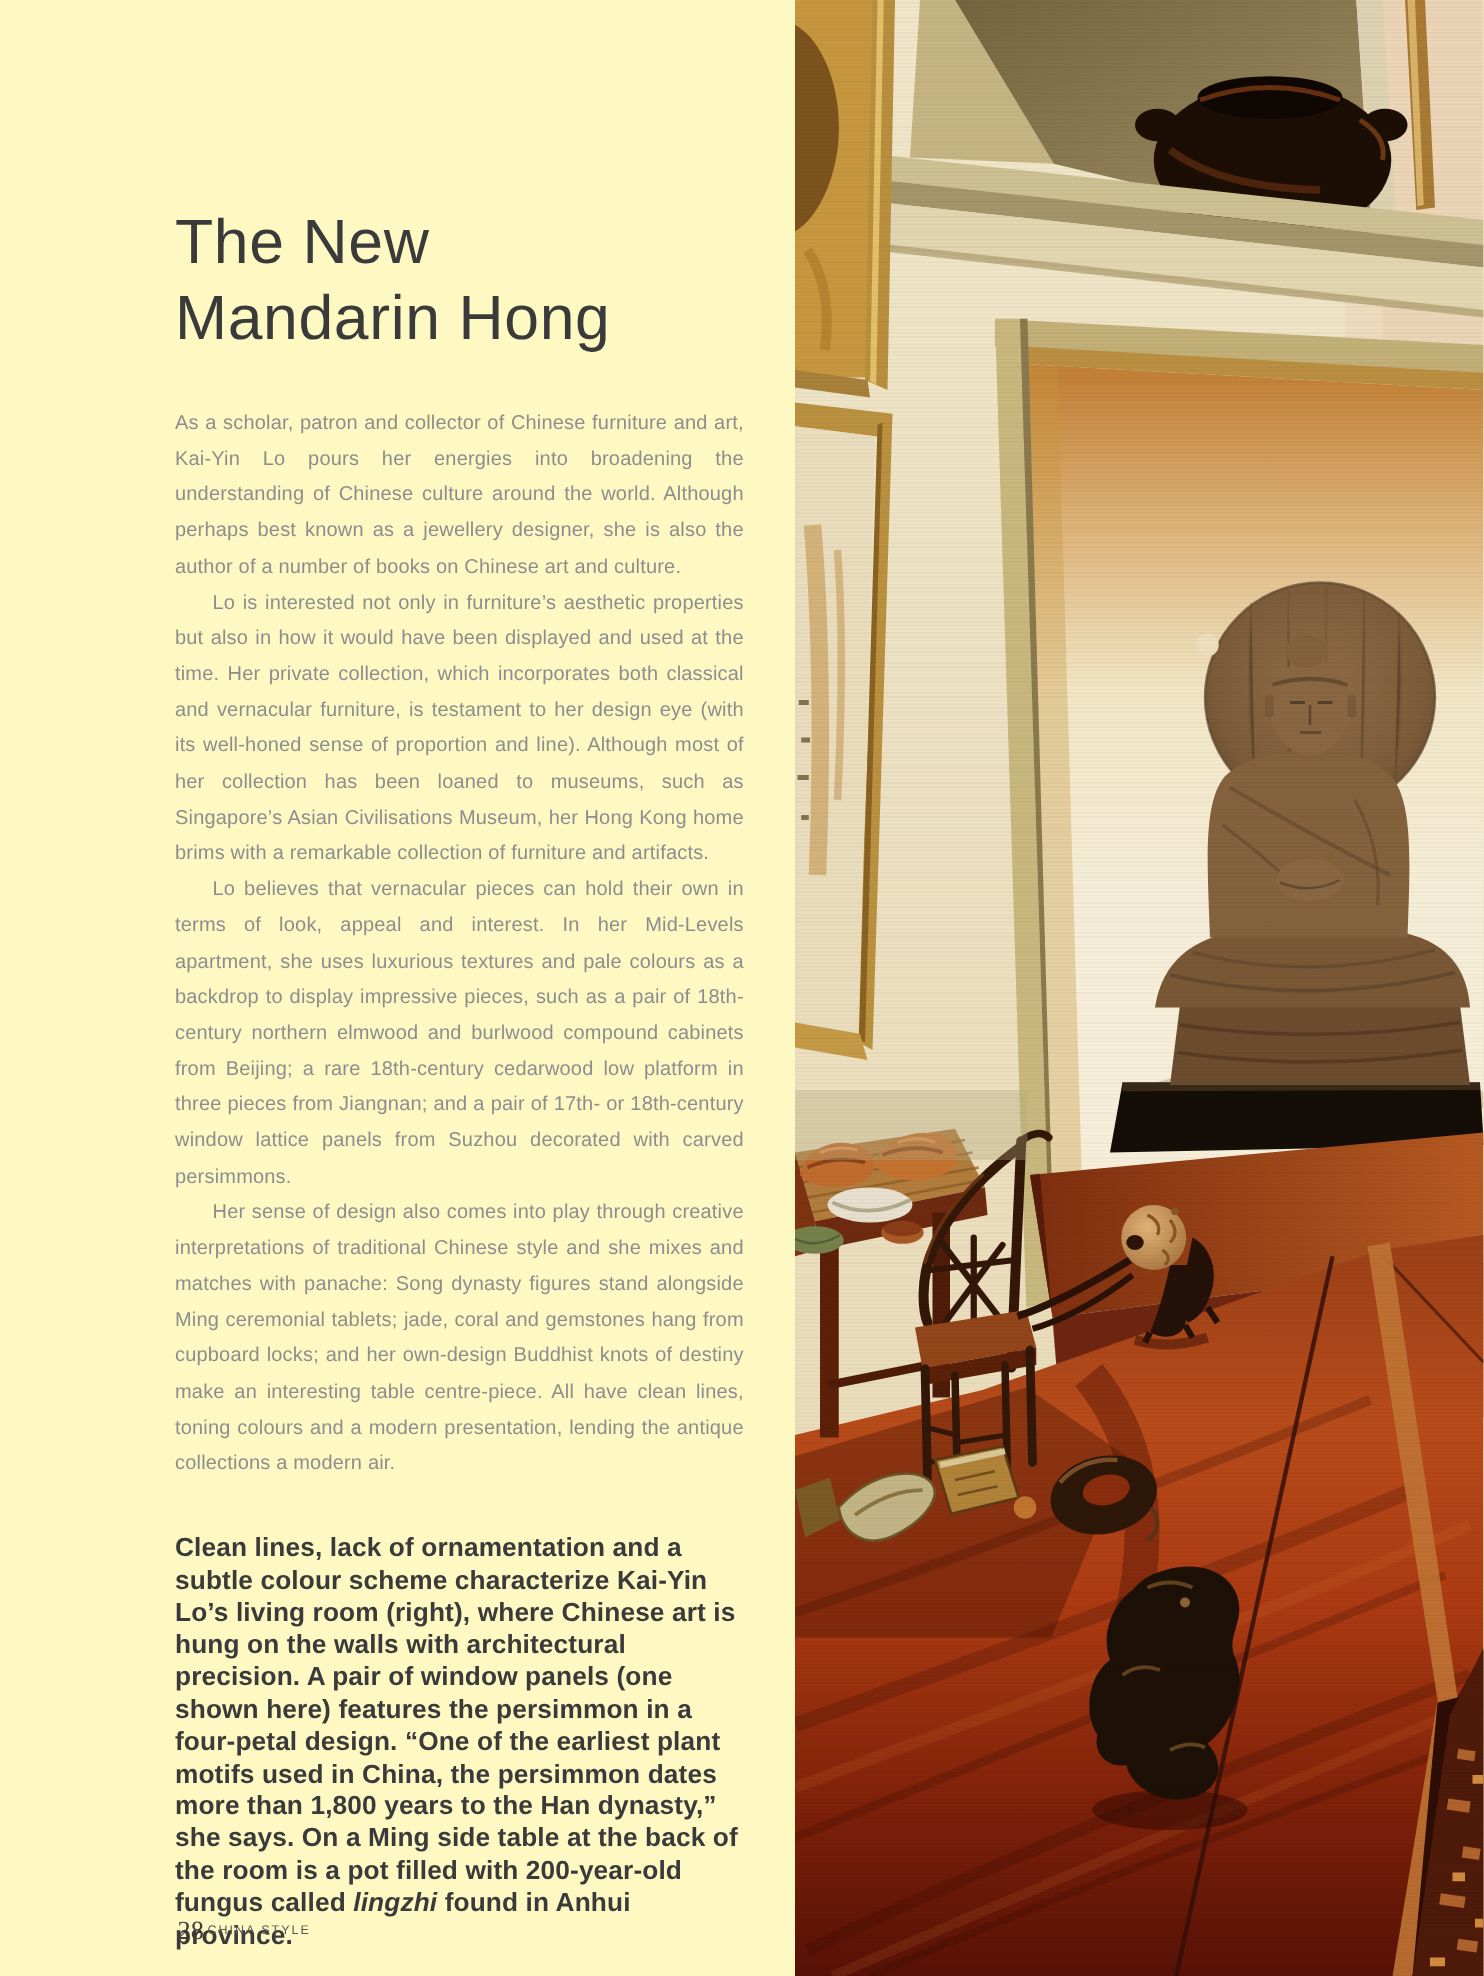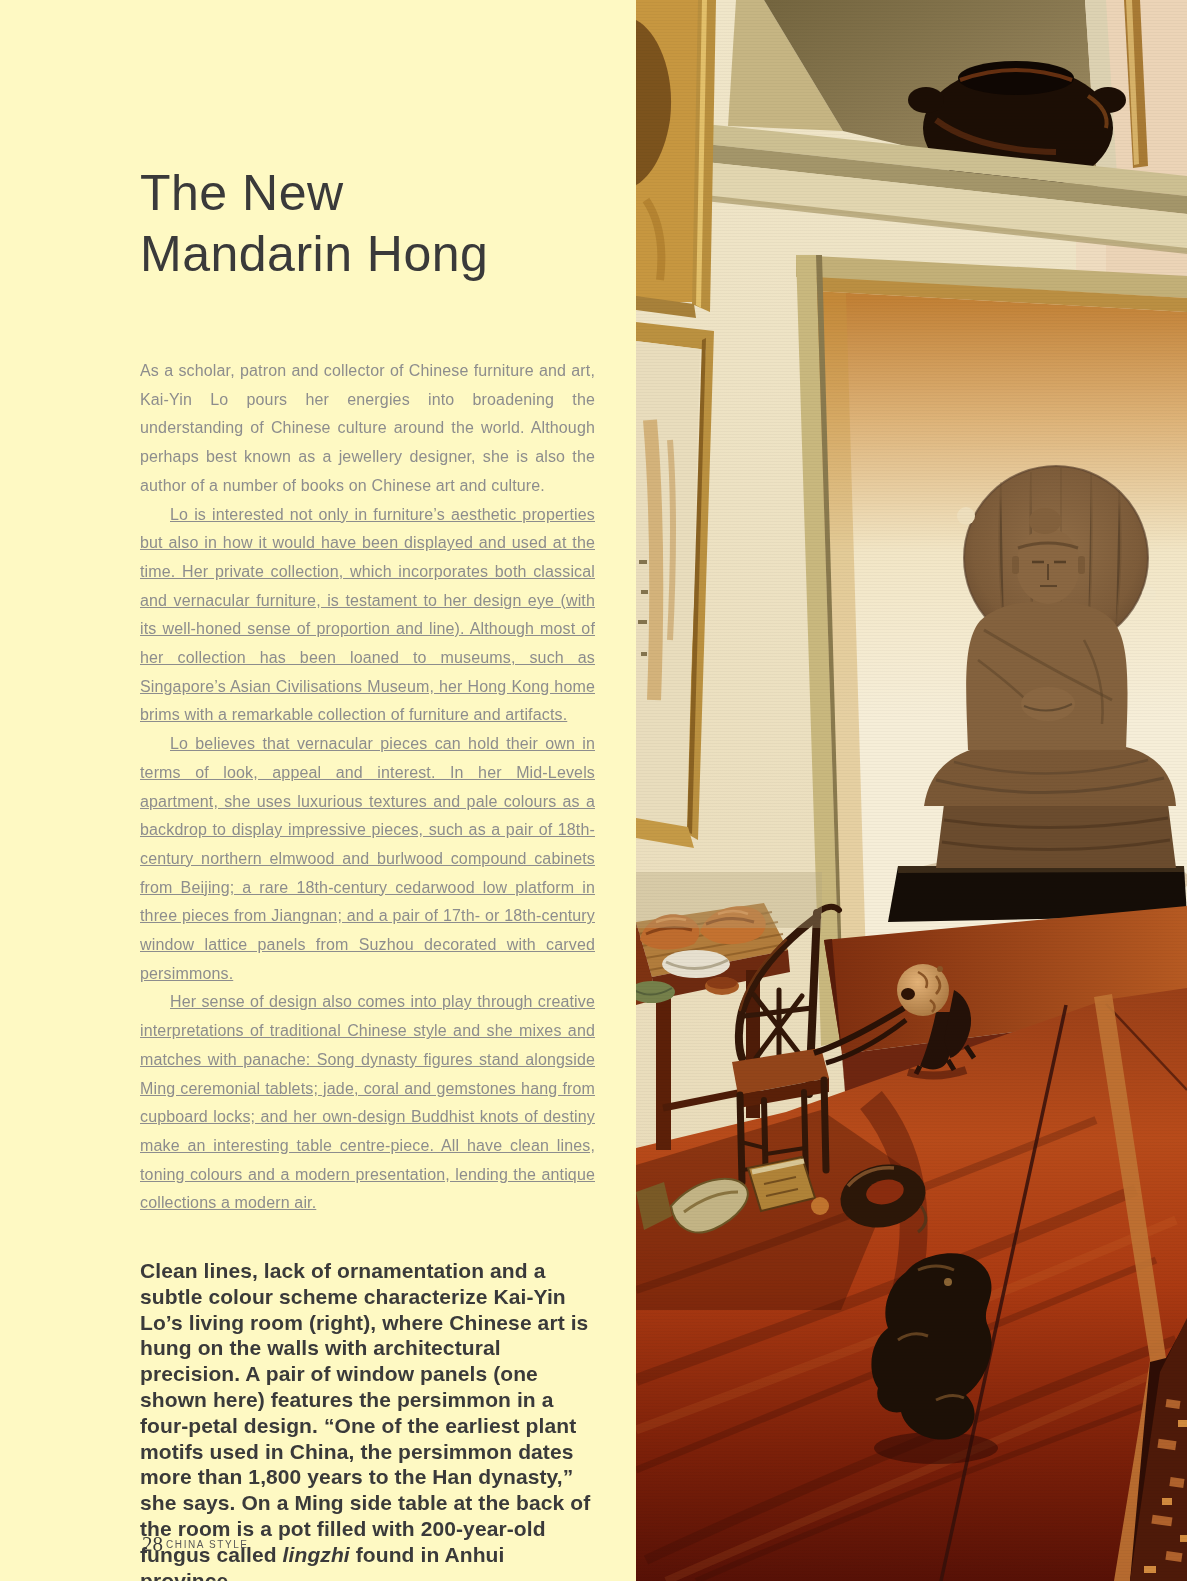--- a/index.html
+++ b/index.html
@@ -12,22 +12,22 @@
   .text-col{position:absolute; left:140px; top:0; width:455px;}
   h1.title{
     margin:0; padding-top:163px; font-size:50px; line-height:61px;
     font-weight:200; color:#3a3a3a; letter-spacing:.5px;
   }
   h1.title span{display:block;}
   p.body{
     margin:0; font-size:16px; line-height:28.7px; color:#8d8d8d;
     text-align:justify; letter-spacing:.15px;
   }
-  p.body.first{margin-top:72px;}
-  p.body.indent{text-indent:30px;text-decoration:underline;}
+  p.body.first{margin-top:40px;}
+  p.body.indent{text-indent:30px;}
   p.caption{
     margin:40px 0 0 0; width:458px; font-size:21px; line-height:25.8px;
     font-weight:bold; color:#3a3a3a; letter-spacing:.1px;
   }
   p.caption .ital{font-style:italic;}
   .footer{position:absolute; left:142px; top:1532px; display:flex; align-items:center; gap:3px;}
   .page-num{font-family:"Liberation Serif", serif; font-size:21px; color:#3c3c3c;}
   .book-title{font-size:10px; letter-spacing:1.6px; color:#585858;}
   
   .photo{

